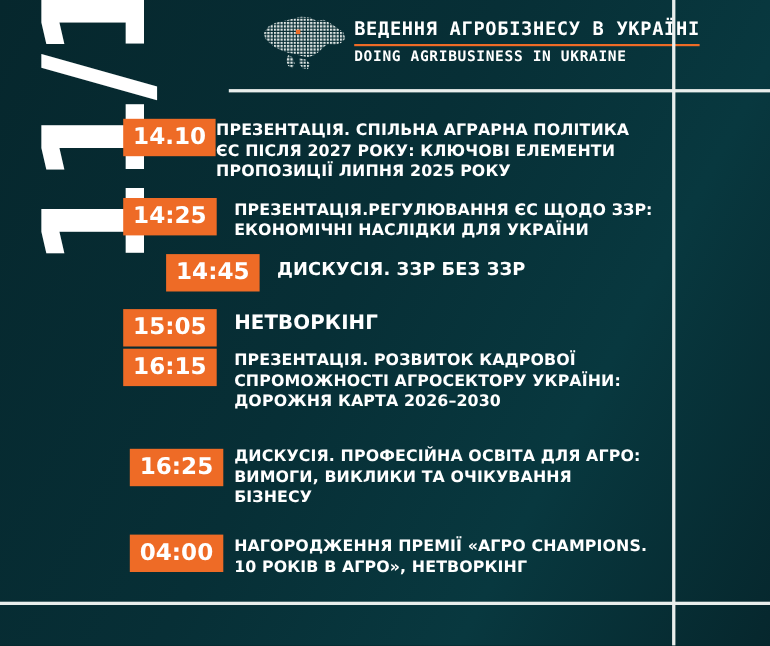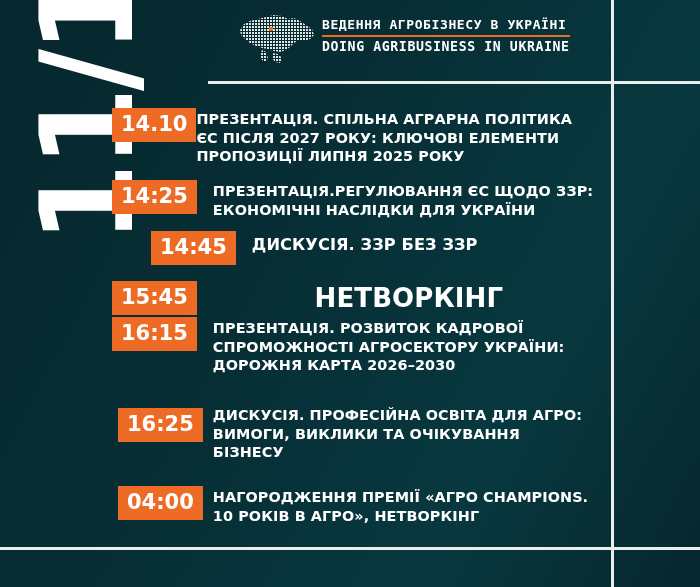--- a/index.html
+++ b/index.html
@@ -86,21 +86,21 @@
   }
   .logo-map svg { display: block; }
   .logo-titles {
     margin-left: 2px;
     padding-top: 10px;
     display: flex;
     flex-direction: column;
   }
   .logo-line-ua {
     font-family: "DejaVu Sans Mono", monospace;
-    font-size: 13px;
+    font-size: 17px;
     font-weight: 700;
     letter-spacing: 0.6px;
     color: #ffffff;
     white-space: nowrap;
     line-height: 1.15;
   }
   .logo-divider {
     height: 2px;
     background: #ee6b26;
     margin: 2px 0 2px 0;
@@ -144,23 +144,22 @@
     color: #ffffff;
     font-family: "DejaVu Sans", sans-serif;
     font-weight: 700;
     font-size: 14.4px;
     line-height: 1.30;
     letter-spacing: 0.1px;
     white-space: pre-line;
     text-transform: uppercase;
   }
   .row-title.big {
-    font-size: 26px;
+    font-size: 18px;
     line-height: 1.2;
-    text-align: center;
   }
   .row-title.mid {
     font-size: 16.2px;
     line-height: 1.25;
   }
 </style>
 </head>
 <body>
 
 <div id="poster">
@@ -217,21 +216,21 @@
       <span class="row-title" style="margin-left:16px; margin-top:2px; width:392px;">ПРЕЗЕНТАЦІЯ.РЕГУЛЮВАННЯ ЄС ЩОДО ЗЗР:
 ЕКОНОМІЧНІ НАСЛІДКИ ДЛЯ УКРАЇНИ</span>
     </div>
 
     <div class="agenda-row" style="left:112px; top:135px;padding-left:39px;">
       <span class="time-badge">14:45</span>
       <span class="row-title mid" style="margin-left:16px; margin-top:4px; width:392px;">ДИСКУСІЯ. ЗЗР БЕЗ ЗЗР</span>
     </div>
 
     <div class="agenda-row" style="left:112px; top:185px;">
-      <span class="time-badge">15:45</span>
+      <span class="time-badge">15:05</span>
       <span class="row-title big" style="margin-left:16px; margin-top:2px; width:392px;">НЕТВОРКІНГ</span>
     </div>
 
     <div class="agenda-row" style="left:112px; top:221px;">
       <span class="time-badge">16:15</span>
       <span class="row-title" style="margin-left:16px; margin-top:2px; width:392px;">ПРЕЗЕНТАЦІЯ. РОЗВИТОК КАДРОВОЇ
 СПРОМОЖНОСТІ АГРОСЕКТОРУ УКРАЇНИ:
 ДОРОЖНЯ КАРТА 2026–2030</span>
     </div>
 

